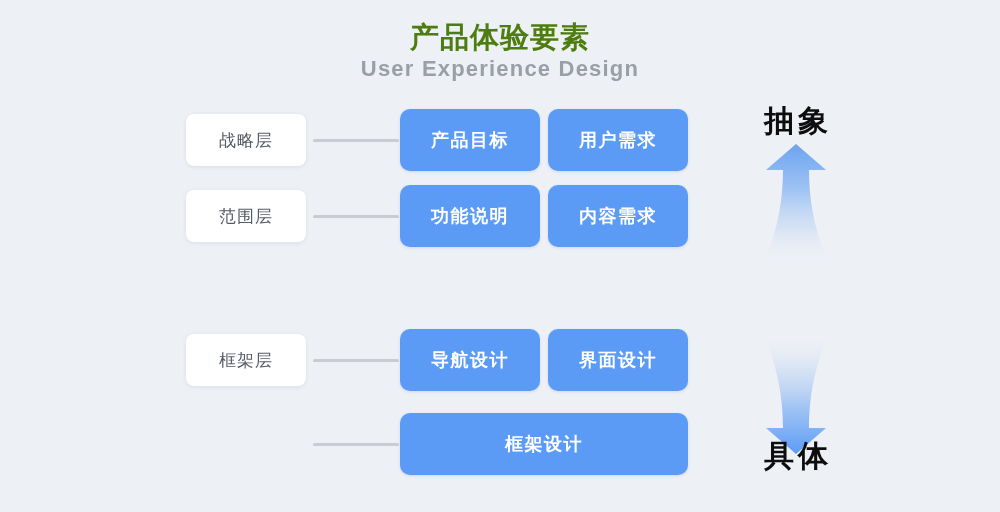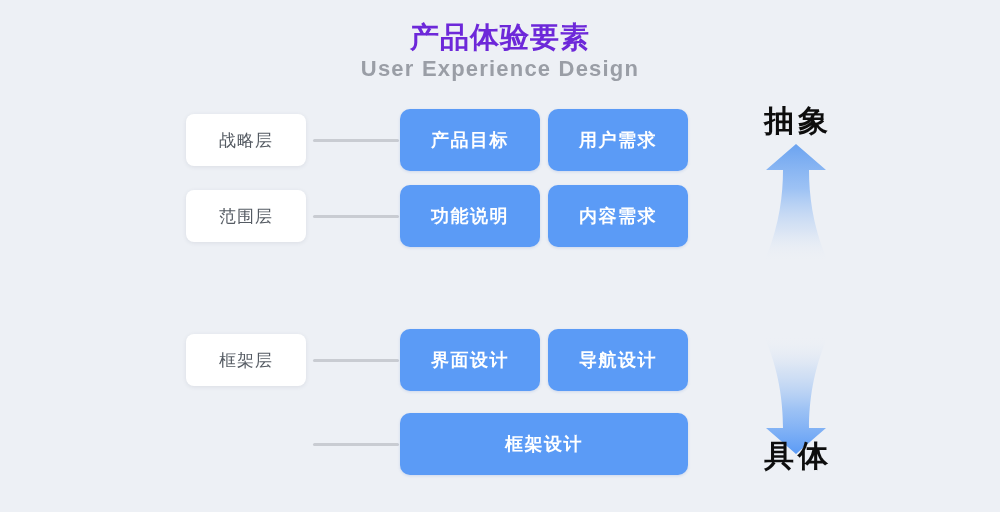--- a/index.html
+++ b/index.html
@@ -21,21 +21,21 @@
   .header {
     position: absolute;
     top: 18px;
     left: 0;
     width: 1000px;
     text-align: center;
   }
   .header-title {
     font-size: 29px;
     font-weight: 700;
-    color: #6d28d9;
+    color: #4d7c0f;
     letter-spacing: 1px;
     line-height: 38px;
   }
   .header-subtitle {
     font-size: 22px;
     font-weight: 700;
     color: #9a9ea6;
     letter-spacing: 1.2px;
     line-height: 22px;
     margin-top: 2px;
@@ -180,22 +180,22 @@
       <div class="node-box">产品目标</div>
       <div class="node-box">用户需求</div>
     </div>
   </div>
 
 
   <div class="layer-row r3">
     <div class="layer-label">框架层</div>
     <div class="connector"></div>
     <div class="boxes">
+      <div class="node-box">导航设计</div>
       <div class="node-box">界面设计</div>
-      <div class="node-box">导航设计</div>
     </div>
   </div>
 
   <div class="layer-row r4">
     <div class="connector"></div>
     <div class="boxes">
       <div class="node-box">框架设计</div>
     </div>
   </div>
 

